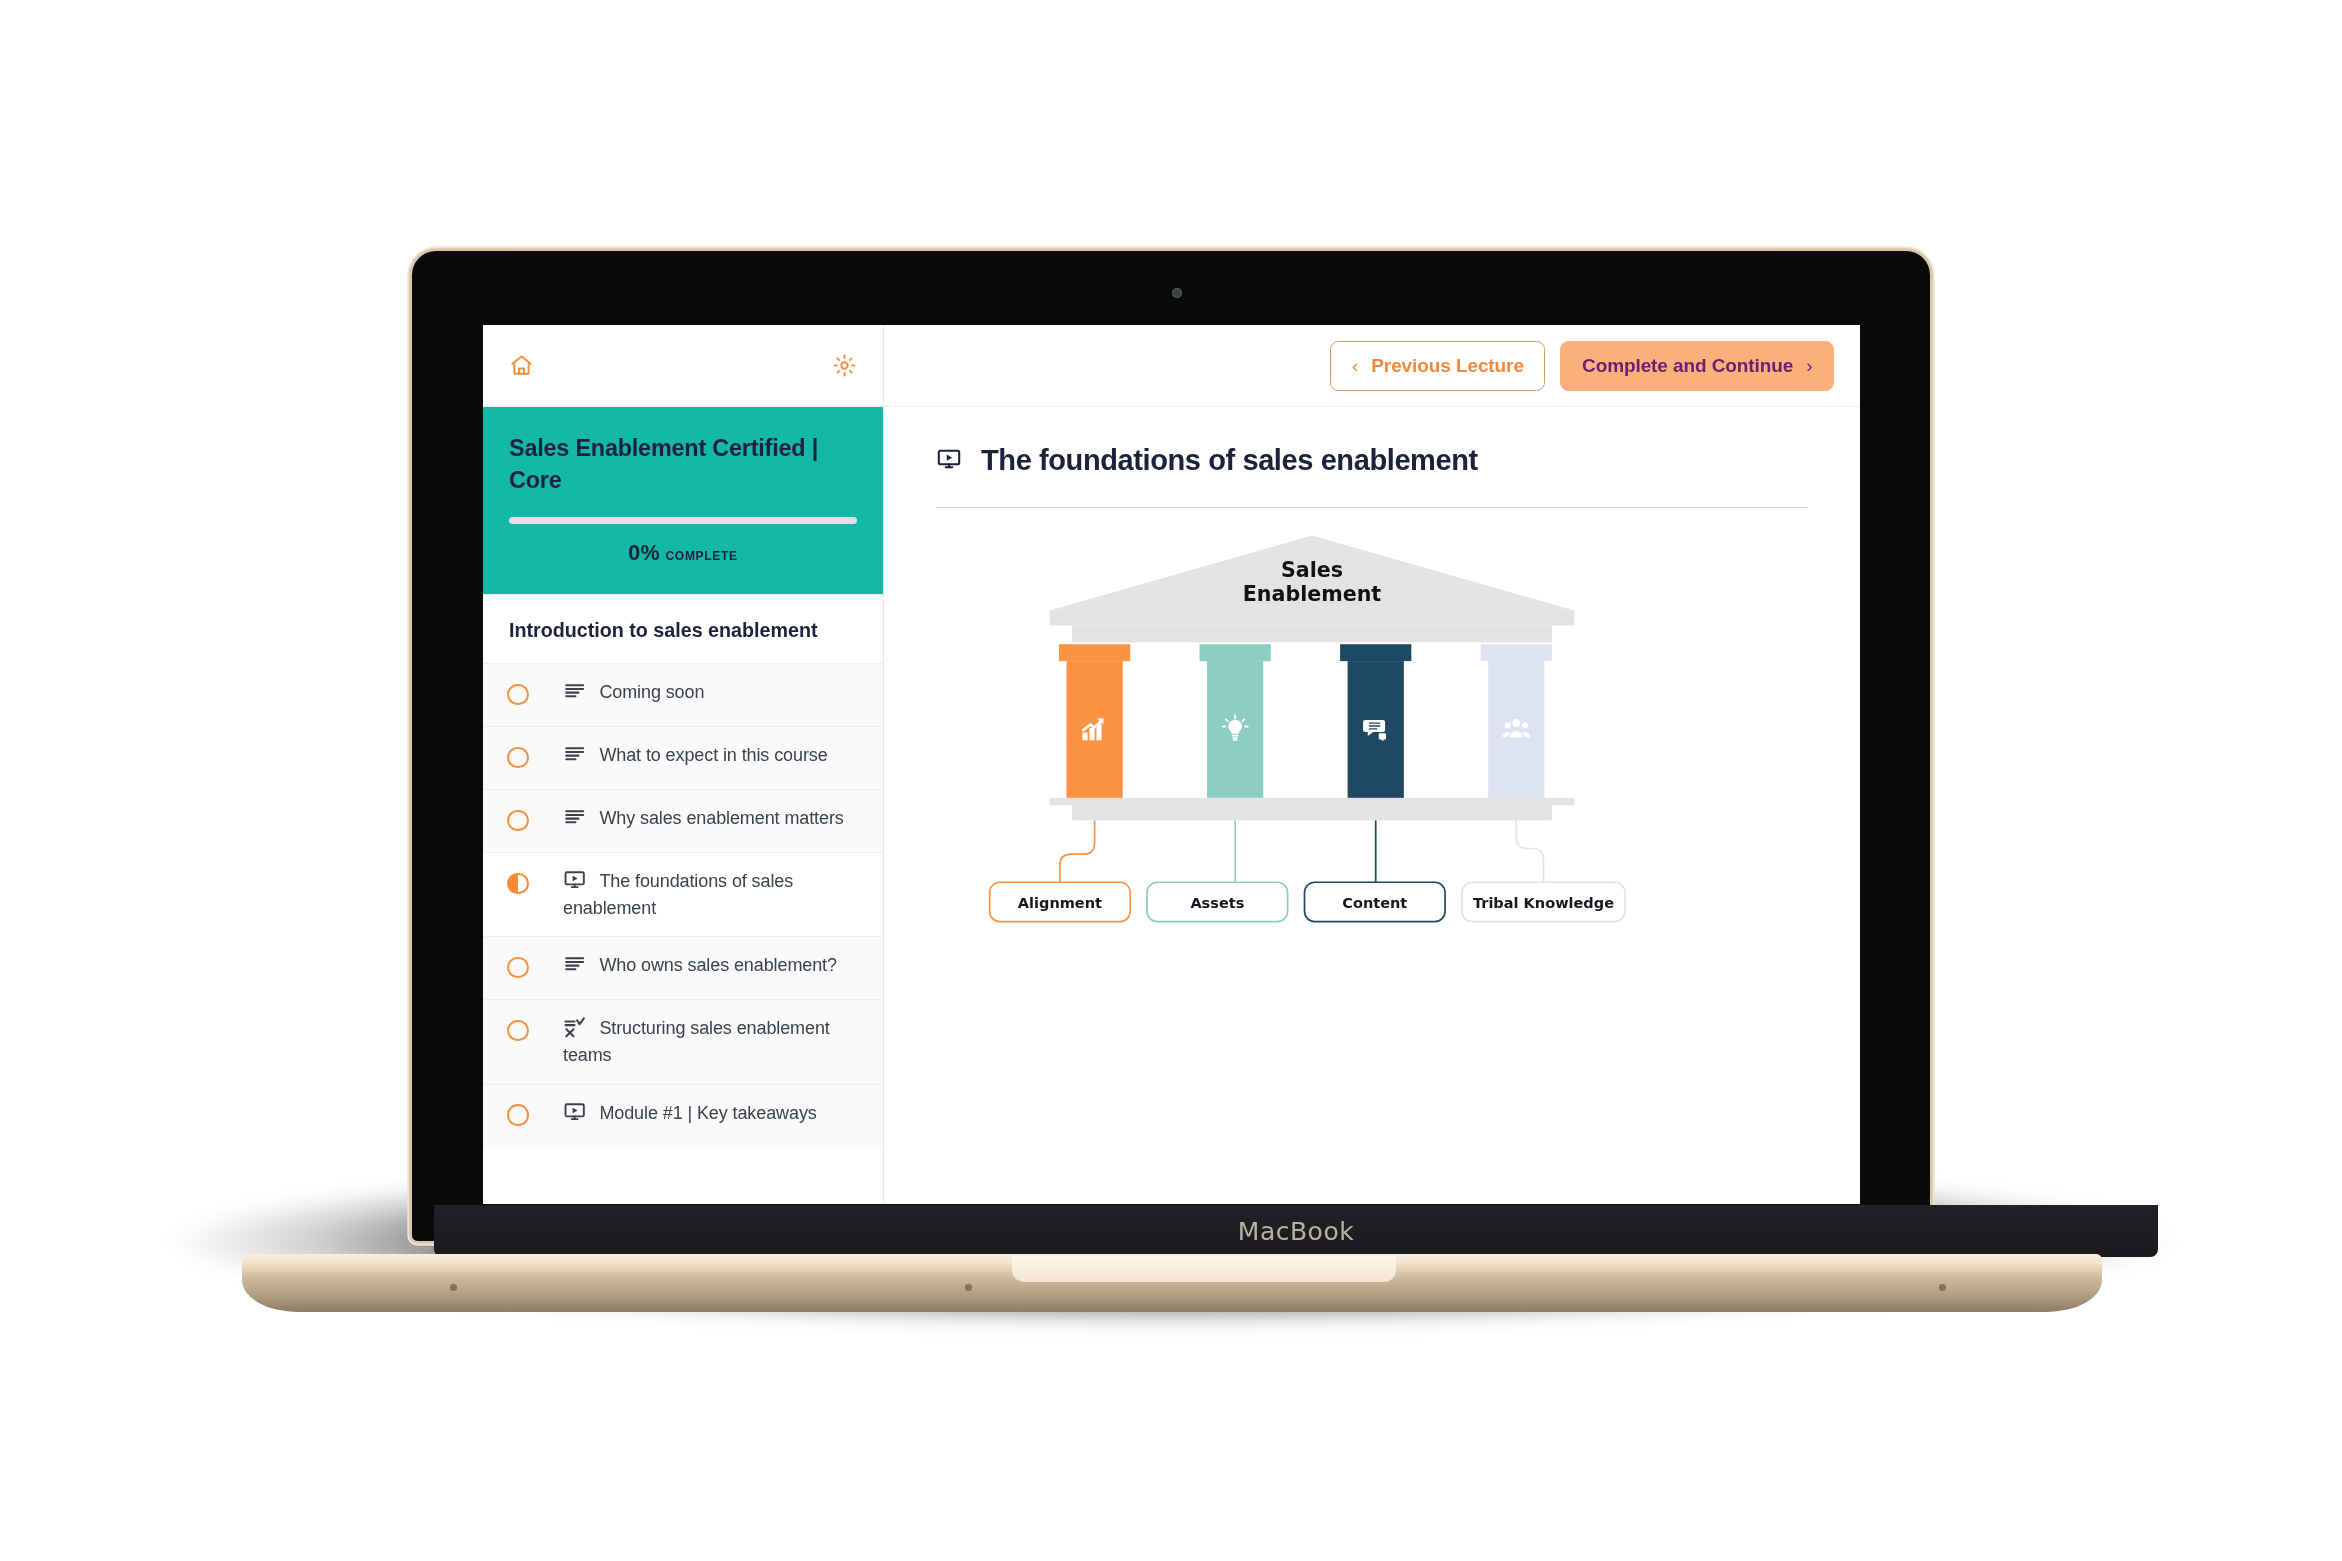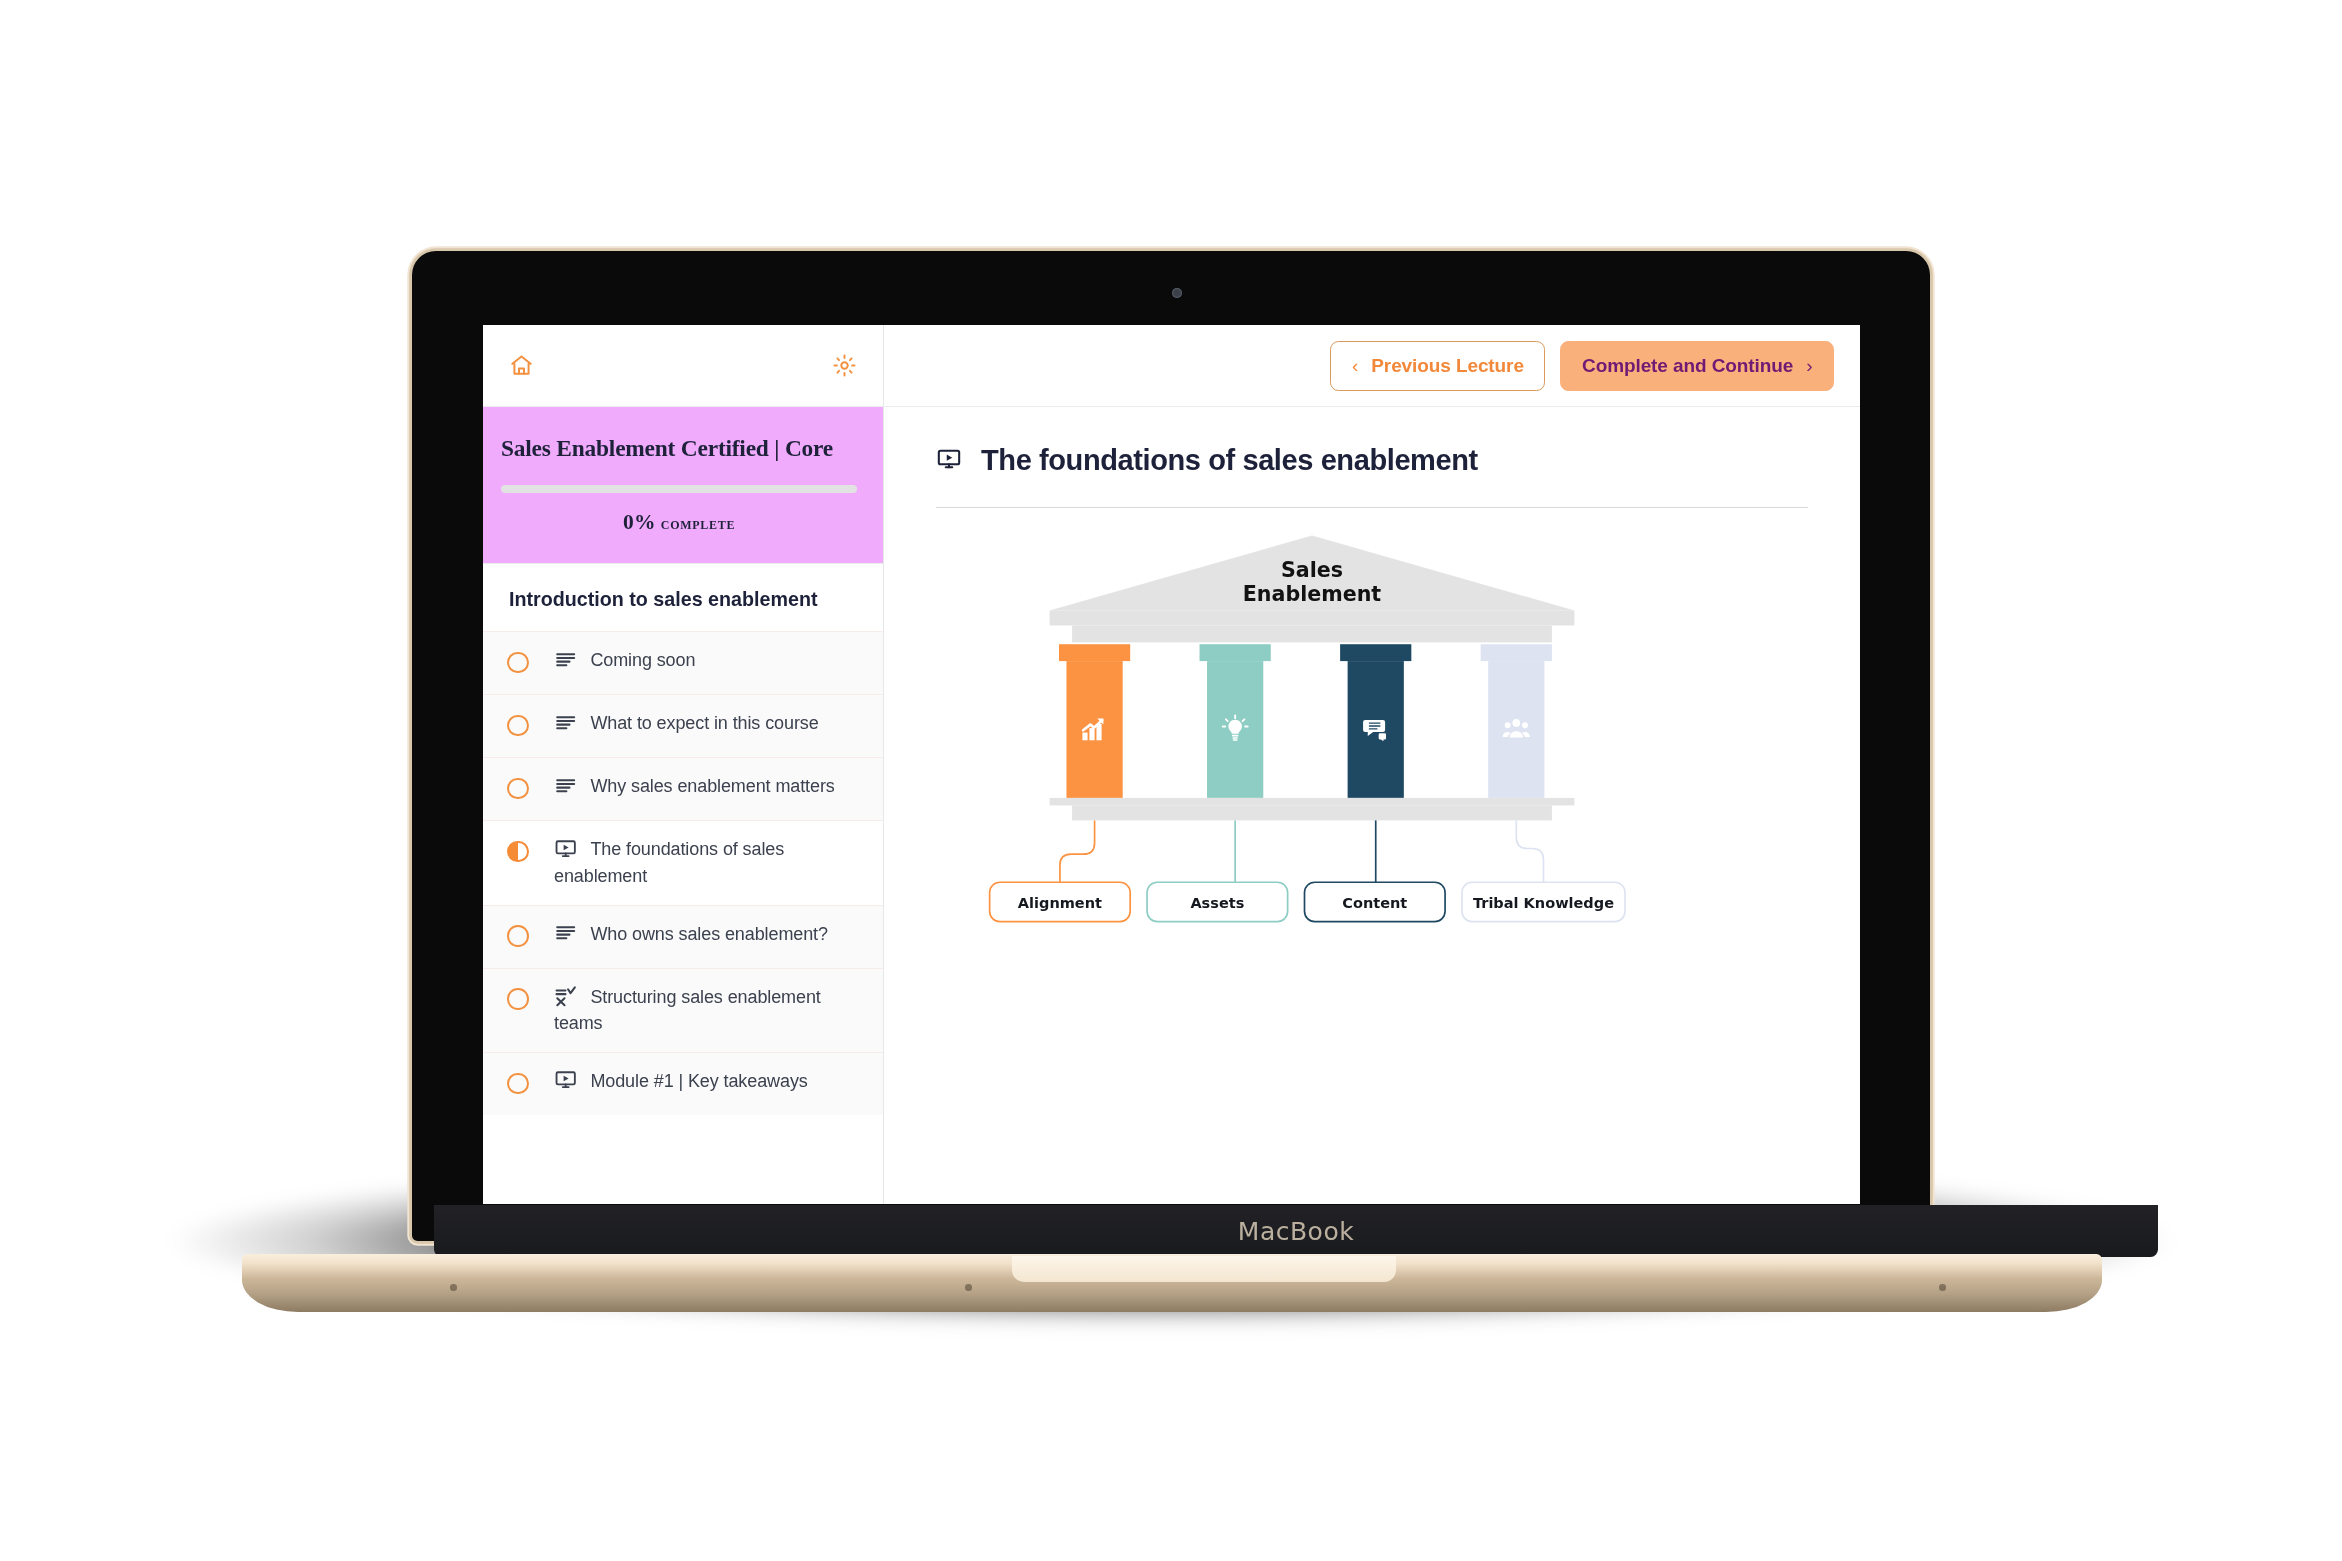--- a/index.html
+++ b/index.html
@@ -80,22 +80,22 @@
   }
   #sidebar-toolbar {
     height: 82px; flex: none;
     display: flex; align-items: center; justify-content: space-between;
     padding: 0 26px;
     border-bottom: 0.9px solid #ececed;
     background:#fff;
   }
   .icon-btn { display:flex; align-items:center; justify-content:center; cursor:pointer; }
   #course-head {
-    flex: none; padding: 26px 26px 28px 18px;
-    background: #f0abfc; border-bottom: 0.9px solid #ececed; font-family: Liberation Serif, serif;
+    flex: none; padding: 26px 26px 28px 26px;
+    background: #14b8a6; border-bottom: 0.9px solid #ececed;
   }
   #course-title {
     font-size: 23.4px; font-weight: 700; color: #1d2139;
     line-height: 1.35; letter-spacing: -0.2px;
   }
   #progress-track {
     margin-top: 20.6px; height: 7.5px; border-radius: 4.7px; background: #e2e2e3;
   }
   #progress-fill { height:100%; width:0%; border-radius:4.7px; background:#f2913f; }
   #progress-label {
@@ -105,21 +105,21 @@
   #progress-label .pct { font-weight: 800; font-size: 21.5px; }
   #progress-label .word { font-weight: 700; font-size: 12px; letter-spacing: 0.7px; }
 
   #section-title {
     flex: none; padding: 24px 26px 20.6px 26px;
     font-size: 19.7px; font-weight: 700; color: #1d2139;
     background: #fff;
   }
   #lesson-list { flex: 1 1 auto; overflow: hidden; }
   .lesson {
-    display: flex; align-items: flex-start; gap: 4px;
+    display: flex; align-items: flex-start; gap: 13px;
     padding: 15px 20.6px 15px 24px;
     border-top: 0.9px solid #f7ecea;
     background: #fafafa; cursor: pointer;
     min-height: 63px;
   }
   .lesson.active { background: #ffffff; }
   .lesson-status { flex:none; width:43px; padding-top:4.7px; }
   .circ { width: 21.5px; height: 21.5px; border-radius: 50%; border: 2.3px solid #f2913f; background: transparent; }
   .circ.half {
     background: linear-gradient(to right, #f68b36 0 50%, #ffffff 50% 100%);

